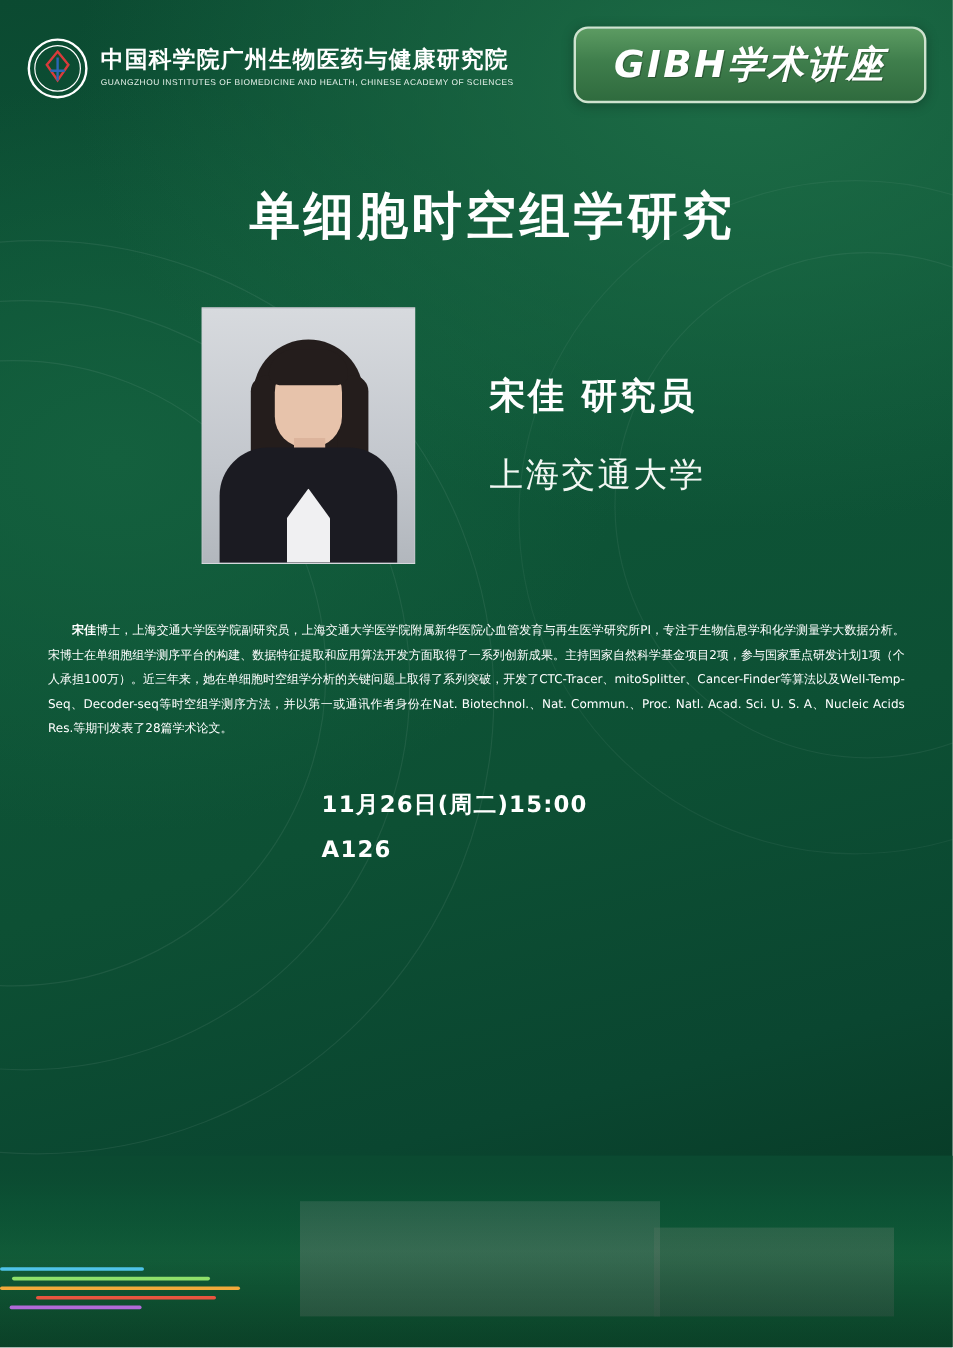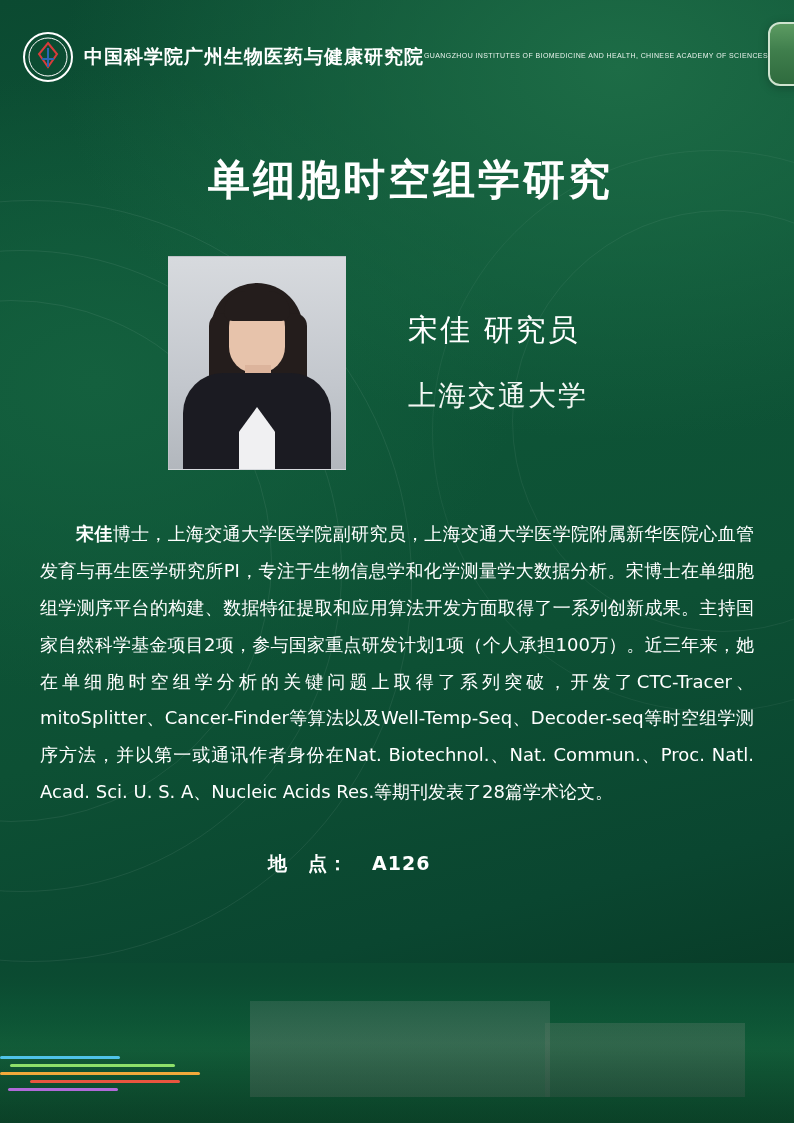--- a/index.html
+++ b/index.html
@@ -49,21 +49,21 @@
     gap: 10px;
     padding-top: 6px;
   }
   .logo-mark {
     width: 52px;
     height: 52px;
     flex: 0 0 52px;
   }
   .logo-text {
     display: flex;
-    flex-direction: row;
+    flex-direction: column;
     justify-content: center;
     line-height: 1.05;
   }
   .logo-cn {
     font-family: "DejaVu Sans", sans-serif;
     font-size: 19px;
     letter-spacing: 1px;
     color: #ffffff;
     font-weight: 700;
     white-space: nowrap;
@@ -182,36 +182,36 @@
   }
   .speaker-info {
     padding-left: 62px;
     padding-top: 54px;
     color: #ffffff;
   }
   .speaker-name {
     font-family: "DejaVu Sans", sans-serif;
     font-size: 30px;
     letter-spacing: 2px;
-    font-weight: 400;
+    font-weight: 700;
   }
   .speaker-affil {
     margin-top: 26px;
     font-family: "DejaVu Sans", sans-serif;
     font-size: 28px;
     letter-spacing: 2px;
     color: #f2f7f3;
   }
 
   
   .bio {
     margin: 46px 40px 0 40px;
     color: #ffffff;
     font-family: "DejaVu Sans", sans-serif;
-    font-size: 18px;
+    font-size: 10px;
     line-height: 2.05;
     text-align: justify;
     text-indent: 2em;
   }
   .bio b { font-weight: 700; }
 
   
   .details {
     margin-top: 34px;
     padding-left: 268px;
@@ -321,23 +321,23 @@
     <div class="speaker-info">
       <div class="speaker-name">宋佳  研究员</div>
       <div class="speaker-affil">上海交通大学</div>
     </div>
   </div>
 
   <div class="bio"><b>宋佳</b>博士，上海交通大学医学院副研究员，上海交通大学医学院附属新华医院心血管发育与再生医学研究所PI，专注于生物信息学和化学测量学大数据分析。宋博士在单细胞组学测序平台的构建、数据特征提取和应用算法开发方面取得了一系列创新成果。主持国家自然科学基金项目2项，参与国家重点研发计划1项（个人承担100万）。近三年来，她在单细胞时空组学分析的关键问题上取得了系列突破，开发了CTC-Tracer、mitoSplitter、Cancer-Finder等算法以及Well-Temp-Seq、Decoder-seq等时空组学测序方法，并以第一或通讯作者身份在Nat. Biotechnol.、Nat. Commun.、Proc. Natl. Acad. Sci. U. S. A、Nucleic Acids Res.等期刊发表了28篇学术论文。</div>
 
   <div class="details">
     <div class="detail-row">
+      <span class="detail-value">11月26日(周二)15:00</span>
     </div>
     <div class="detail-row">
-      <span class="detail-label">地　点：</span>
       <span class="detail-value">A126</span>
     </div>
     <div class="detail-row">
     </div>
   </div>
 
   <div class="bottom-band">
     <div class="bb-sky"></div>
     <div class="bb-building"></div>
     <div class="bb-building2"></div>

